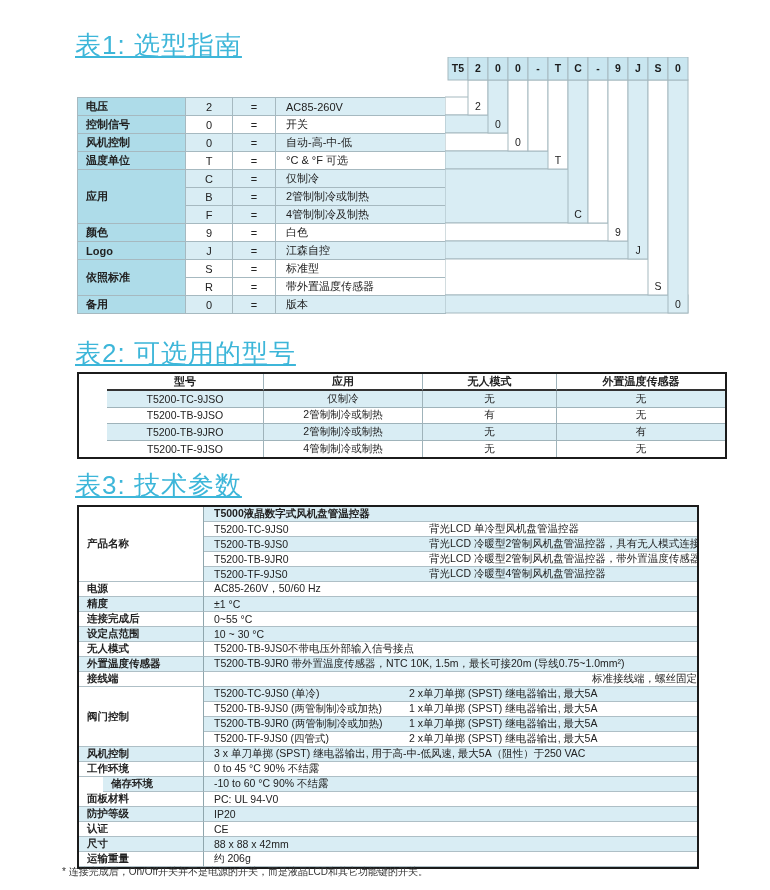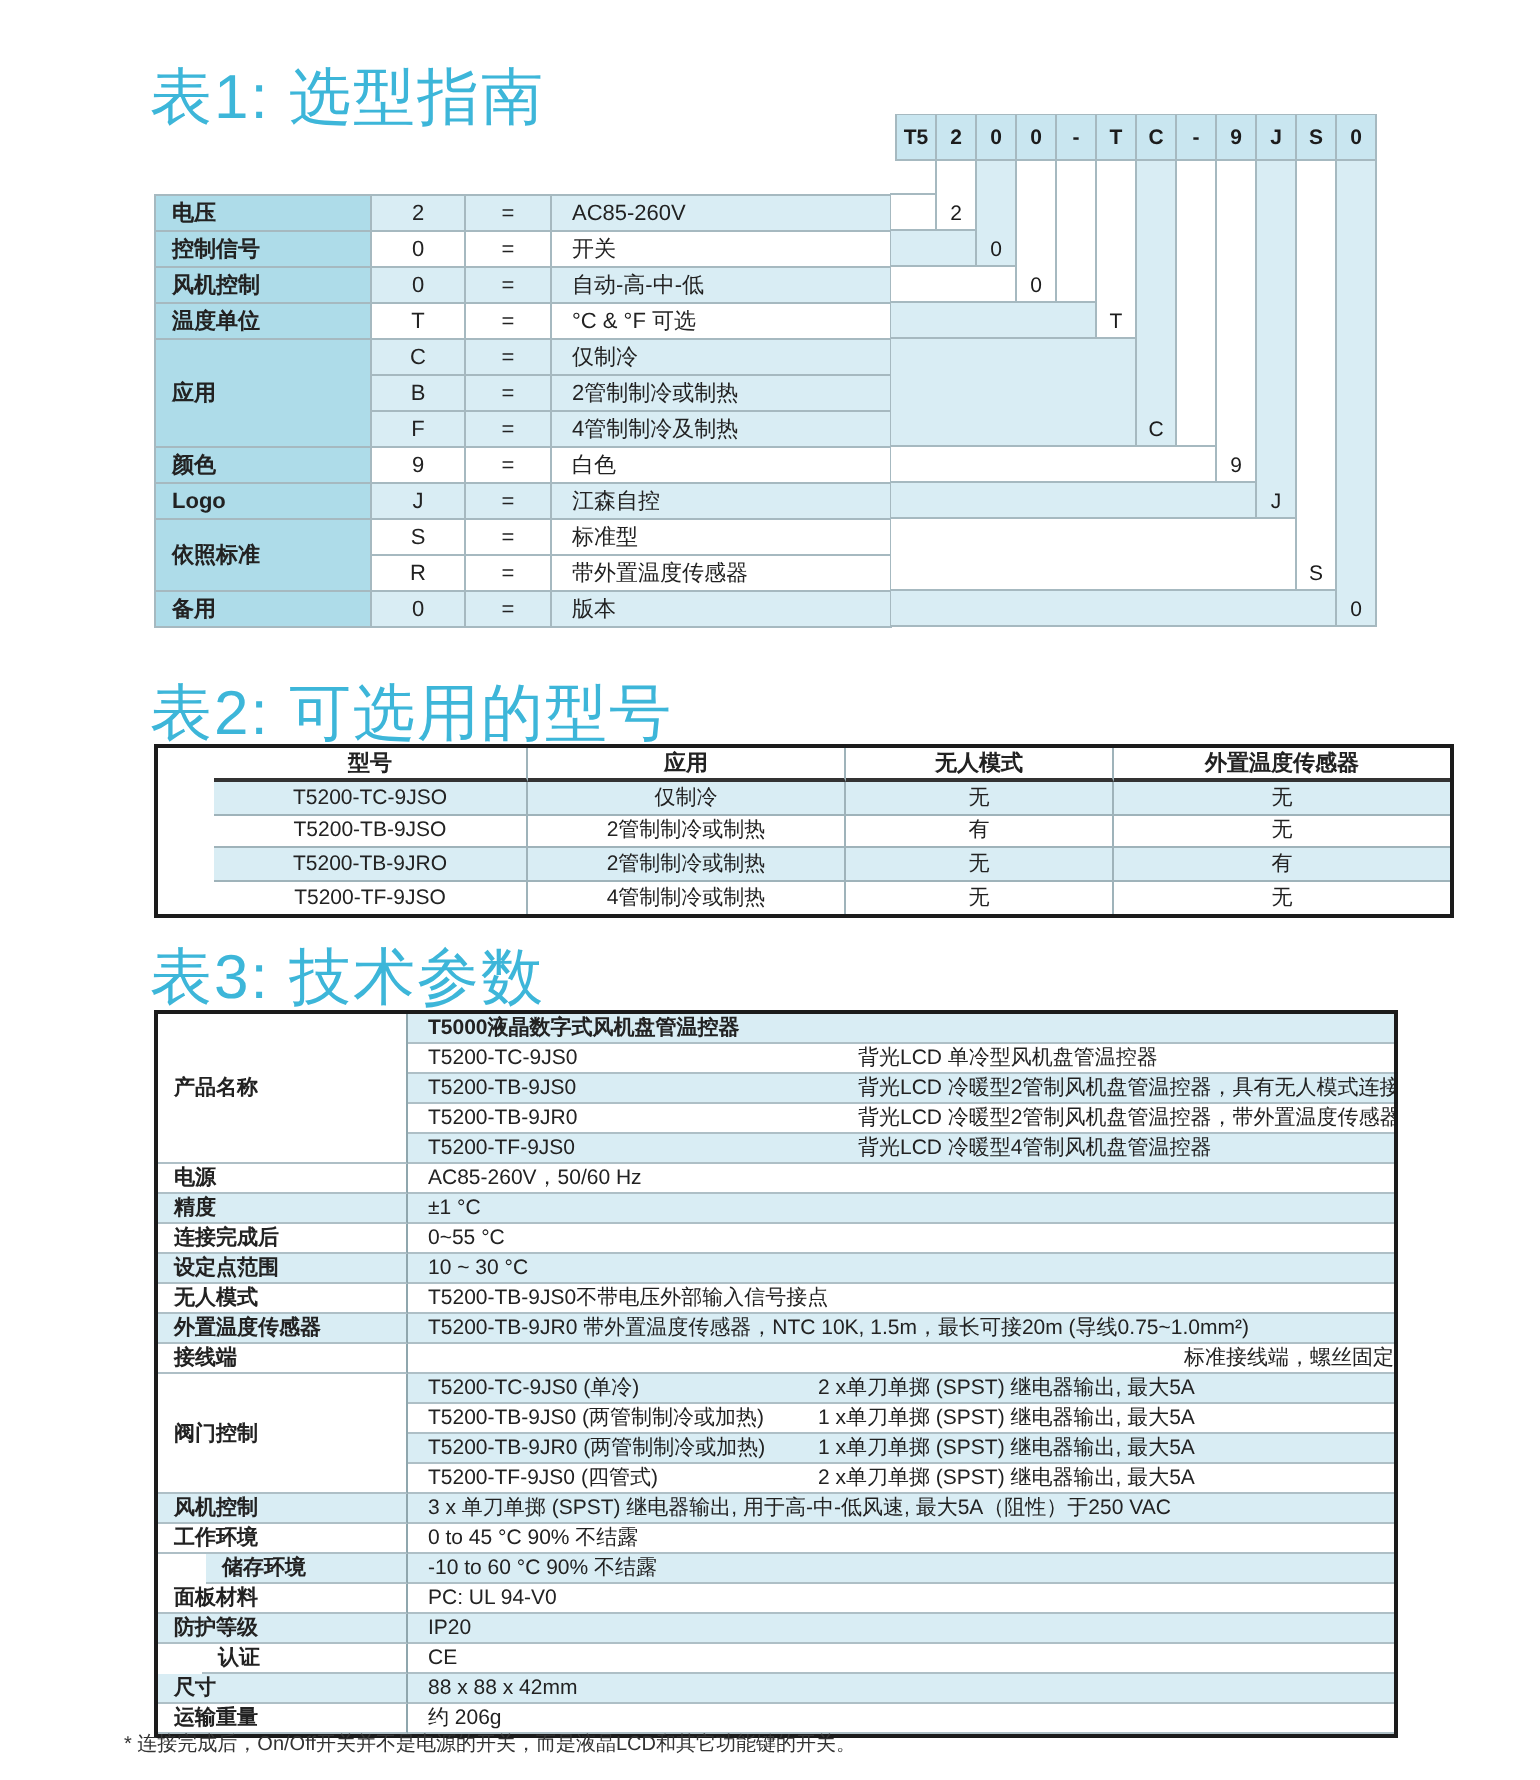--- a/index.html
+++ b/index.html
@@ -1,18 +1,18 @@
 <!DOCTYPE html>
 <html><head>
 <meta charset="utf-8">
 <style>
   html,body{margin:0;padding:0;}
   body{width:770px;height:890px;position:relative;background:#ffffff;
        font-family:"Liberation Sans","DejaVu Sans",sans-serif;color:#222;}
-  .title{position:absolute;left:75px;font-size:31px;letter-spacing:1px;font-weight:400;}
+  .title{position:absolute;left:75px;font-size:26px;letter-spacing:1px;font-weight:400;text-decoration:underline;}
   
   #t1{position:absolute;left:77px;top:97px;width:368px;font-size:11px;
       border-top:1px solid #a6b9c0;border-left:1px solid #a6b9c0;}
   .t1g{display:grid;grid-template-columns:108px 47px 43px 170px;grid-auto-rows:18px;}
   .t1c{border-right:1px solid #a6b9c0;border-bottom:1px solid #a6b9c0;
        display:flex;align-items:center;overflow:hidden;}
   .t1lab{padding-left:8px;font-weight:bold;background:#aedce9;}
   .t1code,.t1eq{justify-content:center;}
   .t1desc{padding-left:10px;}
   
@@ -276,21 +276,21 @@
       <span>-10 to 60 °C 90% 不结露</span>
     </div>
     <div class="t3lab" style="background: rgb(255, 255, 255);">面板材料</div>
     <div class="t3val" style="background: rgb(255, 255, 255);">
       <span>PC: UL 94-V0</span>
     </div>
     <div class="t3lab" style="background: rgb(217, 237, 244);">防护等级</div>
     <div class="t3val" style="background: rgb(217, 237, 244);">
       <span>IP20</span>
     </div>
-    <div class="t3lab" style="background: rgb(255, 255, 255); margin-left: 22px;">认证</div>
+    <div class="t3lab" style="background: rgb(255, 255, 255);">认证</div>
     <div class="t3val" style="background: rgb(255, 255, 255);">
       <span>CE</span>
     </div>
     <div class="t3lab" style="background: rgb(217, 237, 244);">尺寸</div>
     <div class="t3val" style="background: rgb(217, 237, 244);">
       <span>88 x 88 x 42mm</span>
     </div>
     <div class="t3lab" style="background: rgb(255, 255, 255);">运输重量</div>
     <div class="t3val" style="background: rgb(255, 255, 255);">
       <span>约 206g</span>

